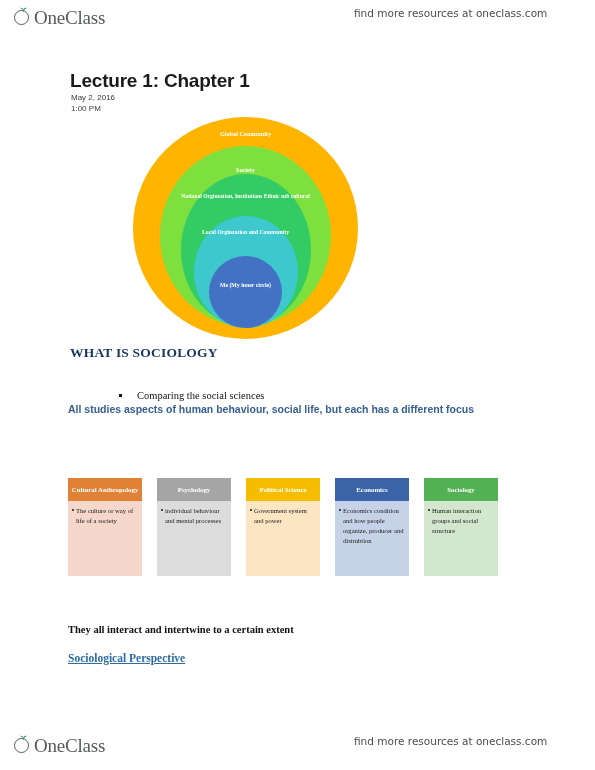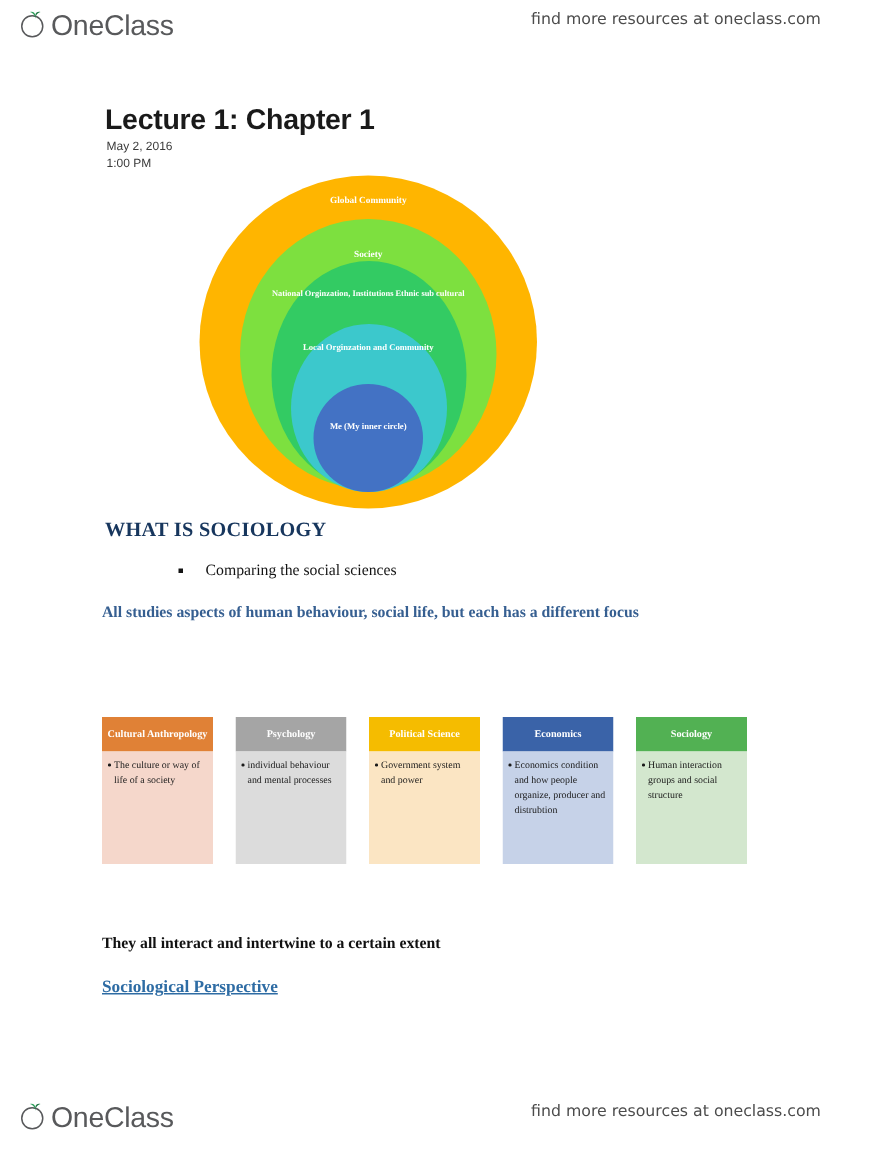--- a/index.html
+++ b/index.html
@@ -52,21 +52,21 @@
     box-sizing: border-box;
   }
   .brand-logo .logo-mark .leaf {
     position: absolute;
     left: 5px;
     top: -1px;
     width: 9px;
     height: 6px;
   }
   .brand-logo .logo-text {
-    font-family: Liberation Sans, sans-serif;
+    font-family: Liberation Serif, serif;
     font-size: 19px;
     letter-spacing: -0.2px;
     color: #58595b;
     line-height: 19px;
     margin-left: -13px;
     padding-left: 13px;
   }
   .brand-tagline {
     position: absolute;
     left: 354px;
@@ -181,21 +181,21 @@
     font-family: "Liberation Serif", serif;
     font-size: 13.5px;
     font-weight: 700;
     color: #17365D;
     letter-spacing: 0.2px;
   }
 
   .bullet-list {
     position: absolute;
     left: 110px;
-    top: 374px;
+    top: 389px;
     margin: 0;
     padding: 0;
     list-style: none;
   }
   .bullet-list li {
     position: relative;
     font-family: "Liberation Serif", serif;
     font-size: 10.5px;
     color: #141414;
     line-height: 14.5px;
@@ -208,21 +208,21 @@
     top: 5px;
     width: 2.6px;
     height: 2.6px;
     background: #141414;
   }
 
   .focus-line {
     position: absolute;
     left: 68px;
     top: 403px;
-    font-family: Liberation Serif, serif;
+    font-family: Liberation Sans, sans-serif;
     font-size: 10.5px;
     font-weight: 700;
     color: #365F91;
     white-space: nowrap;
   }
 
   
   .discipline-row {
     position: absolute;
     left: 68px;

